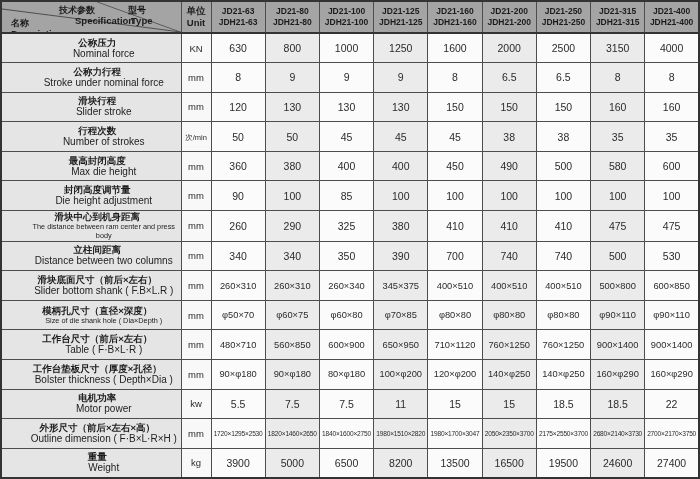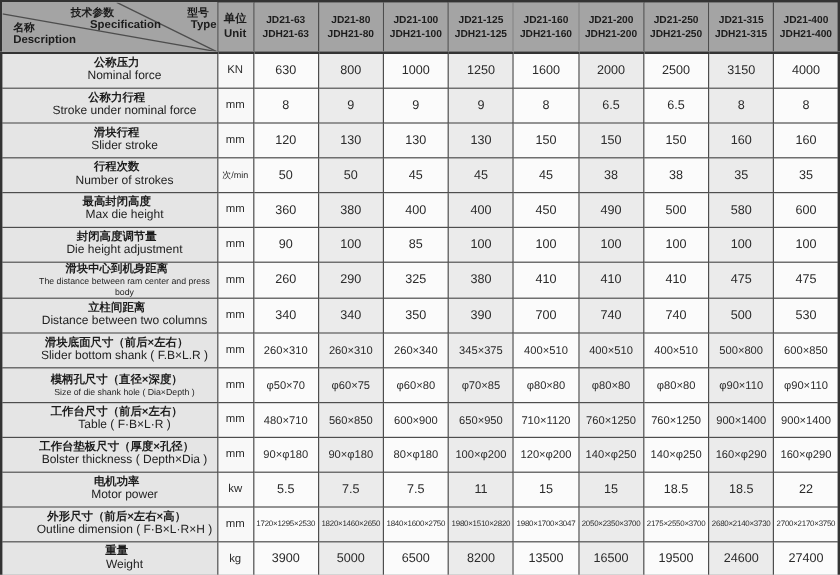--- a/index.html
+++ b/index.html
@@ -7,30 +7,30 @@
     --col-plain:#fbfbfb; --col-shade:#ebebeb; --border:#4d4d4d;
     --text-dark:#1c1c1c; --text-val:#2b2b2b;
   }
   html,body{margin:0;padding:0;}
   body{width:700px;height:479px;overflow:hidden;background:#fff;
        font-family:"Liberation Sans","DejaVu Sans",sans-serif;}
   table{border-collapse:collapse;table-layout:fixed;width:700px;height:479px;
         border:2px solid #333;}
   col.c-label{width:180px;} col.c-unit{width:30px;}
   th,td{border:1px solid var(--border);padding:0;overflow:hidden;vertical-align:middle;}
-  thead tr{height:43px;}
+  thead tr{height:32px;}
   tbody tr{height:29px;}
   thead th{background:var(--header-bg);color:var(--text-dark);border-bottom:2px solid #333;}
   th.corner{position:relative;}
   th.corner svg{position:absolute;left:0;top:0;width:100%;height:100%;}
   .corner-txt{position:absolute;text-align:left;line-height:1.1;}
   .corner-cn{font-size:9px;font-weight:bold;}
   .corner-en{font-size:9.5px;font-weight:bold;}
   .pos-spec{left:57px;top:4px;} .pos-spec .corner-en{margin-left:16px;}
-  .pos-type{left:154px;top:4px;} .pos-type .corner-en{margin-left:3px;}
+  .pos-type{left:126px;top:4px;} .pos-type .corner-en{margin-left:3px;}
   .pos-desc{left:9px;top:17px;}
   th.unit-h div, th.model div{text-align:center;line-height:1.3;}
   th.unit-h{font-size:9.5px;margin-left:36px;}
   th.model{font-size:8.5px;}
   td.label{background:var(--label-bg);text-align:center;padding-left:12px;color:var(--text-dark);margin-top:23px;}
   td.label .cn{font-size:9.5px;font-weight:bold;line-height:11px;}
   td.label .en{font-size:10px;line-height:12px;color:#222;padding-left:13px;}
   td.label .en.en-sm{font-size:7.3px;line-height:9px;}
   td.unit{background:var(--unit-bg);text-align:center;font-size:9.5px;color:var(--text-val);}
   td.unit .unit-sm{font-size:7.5px;}

